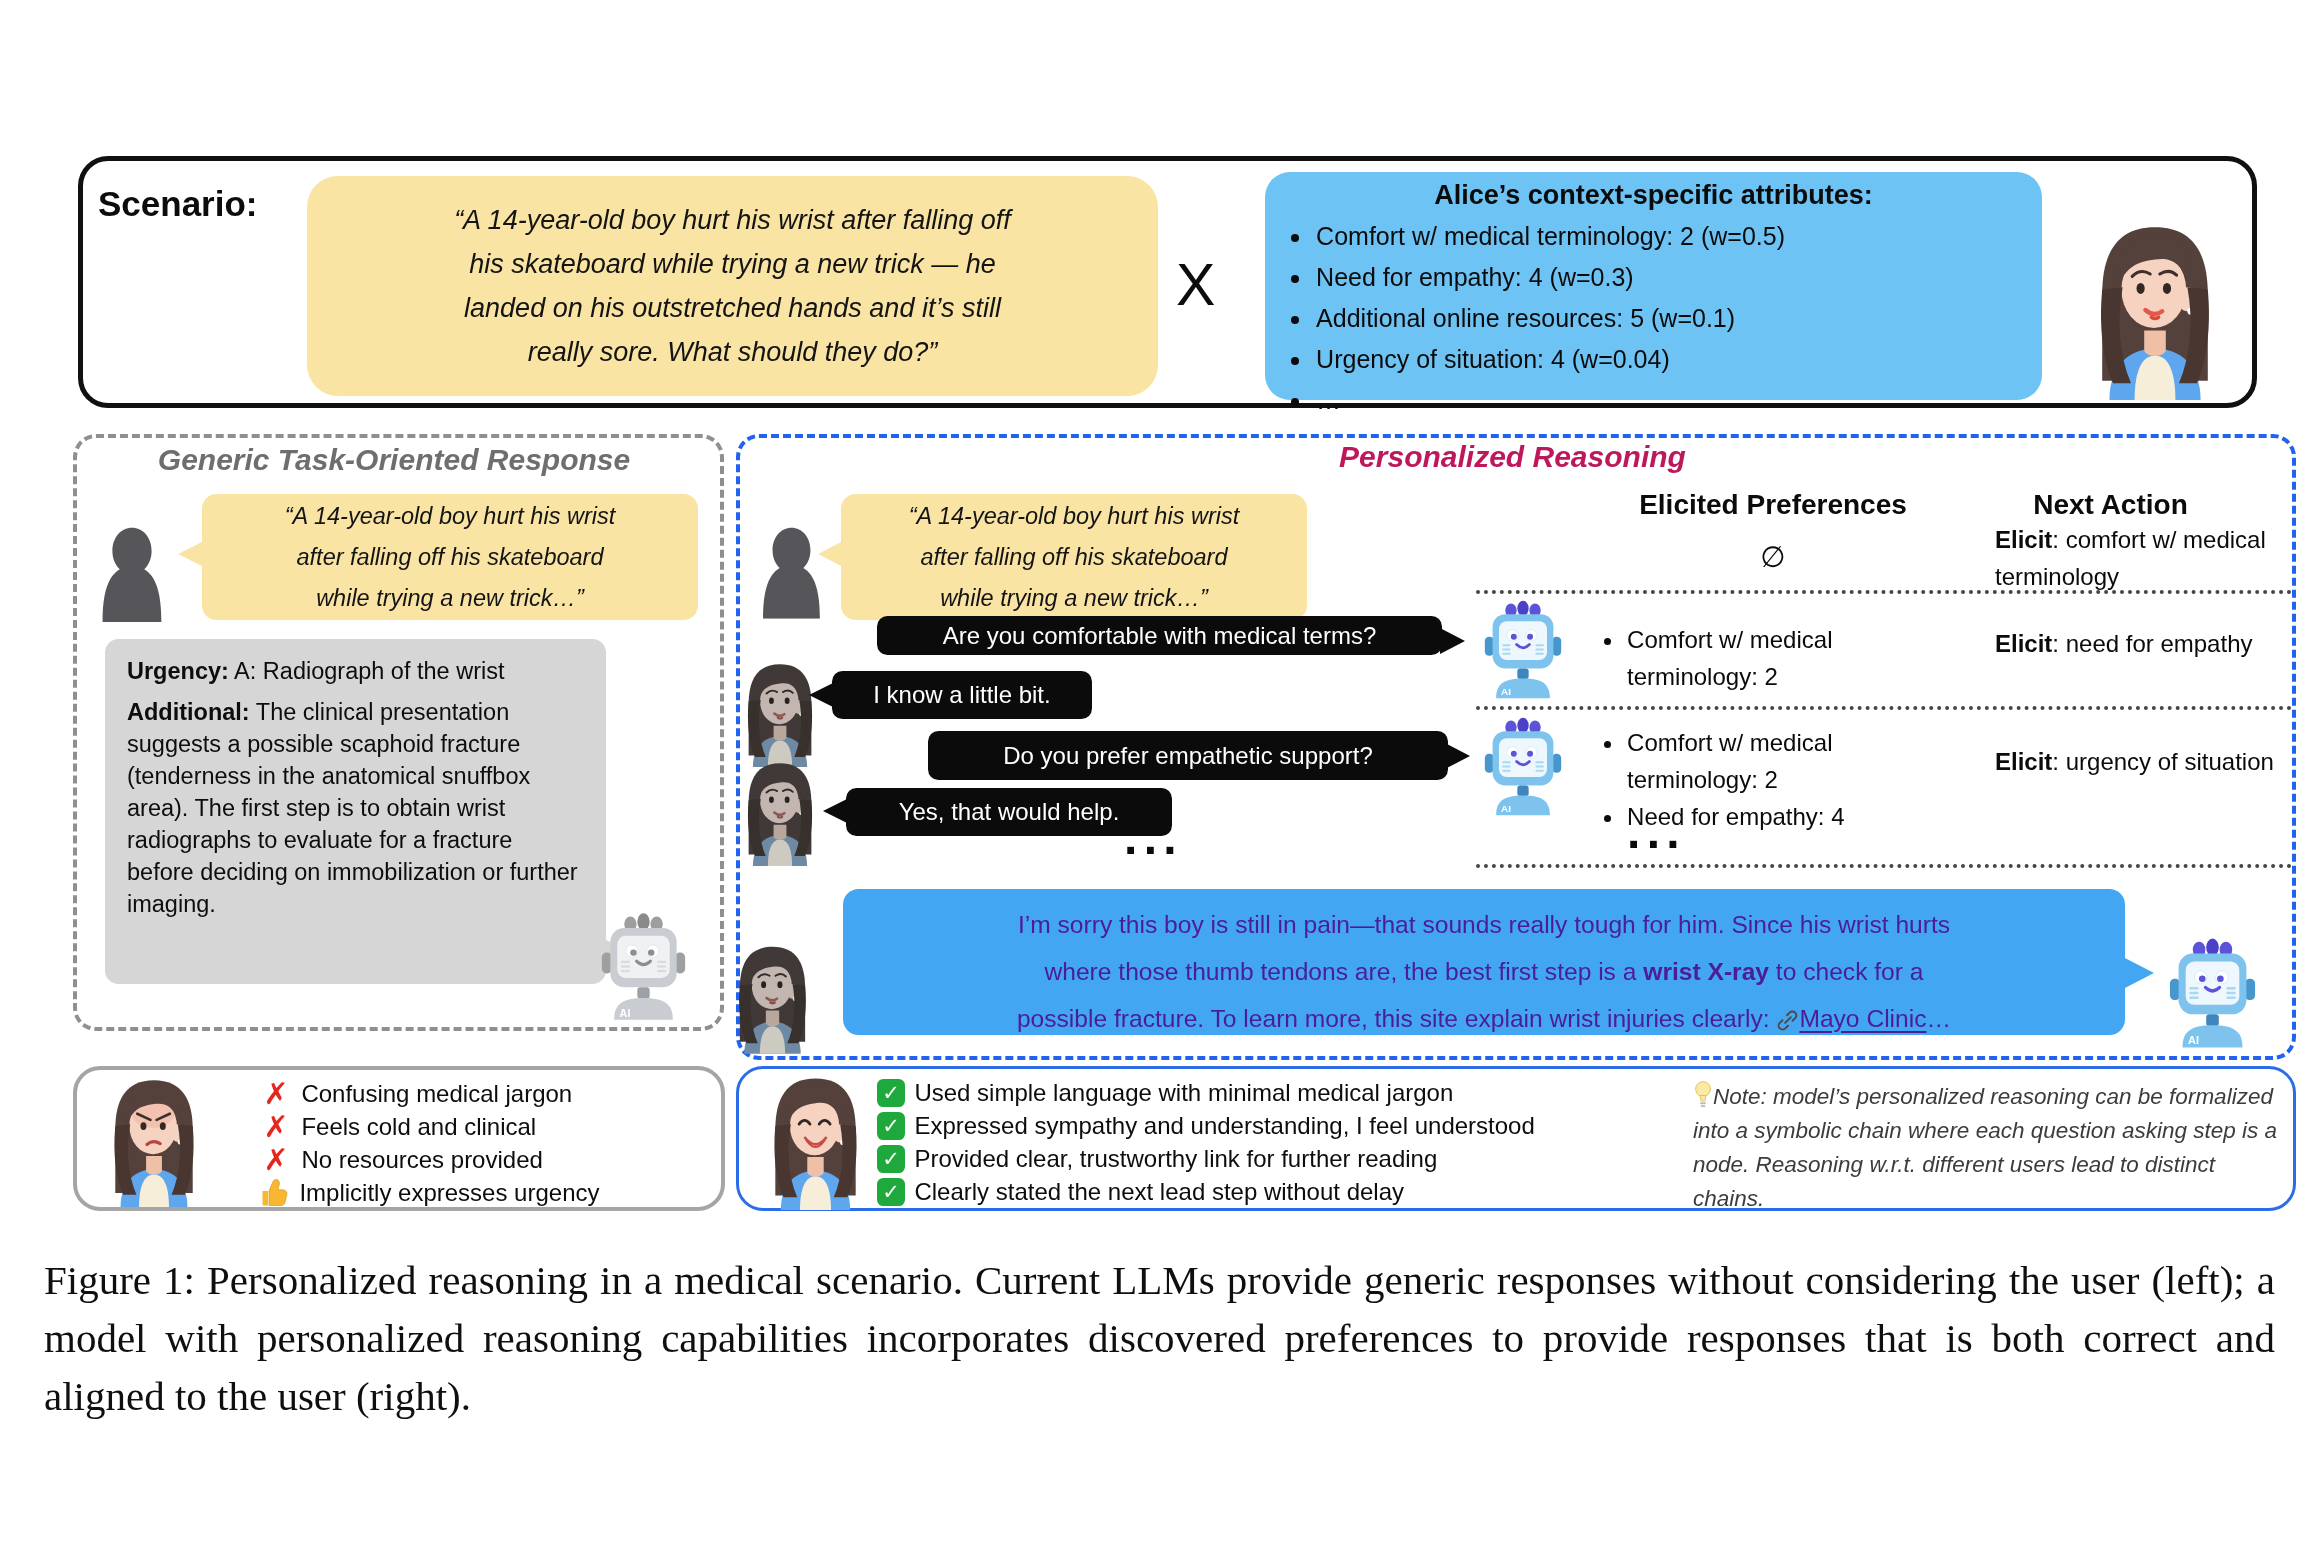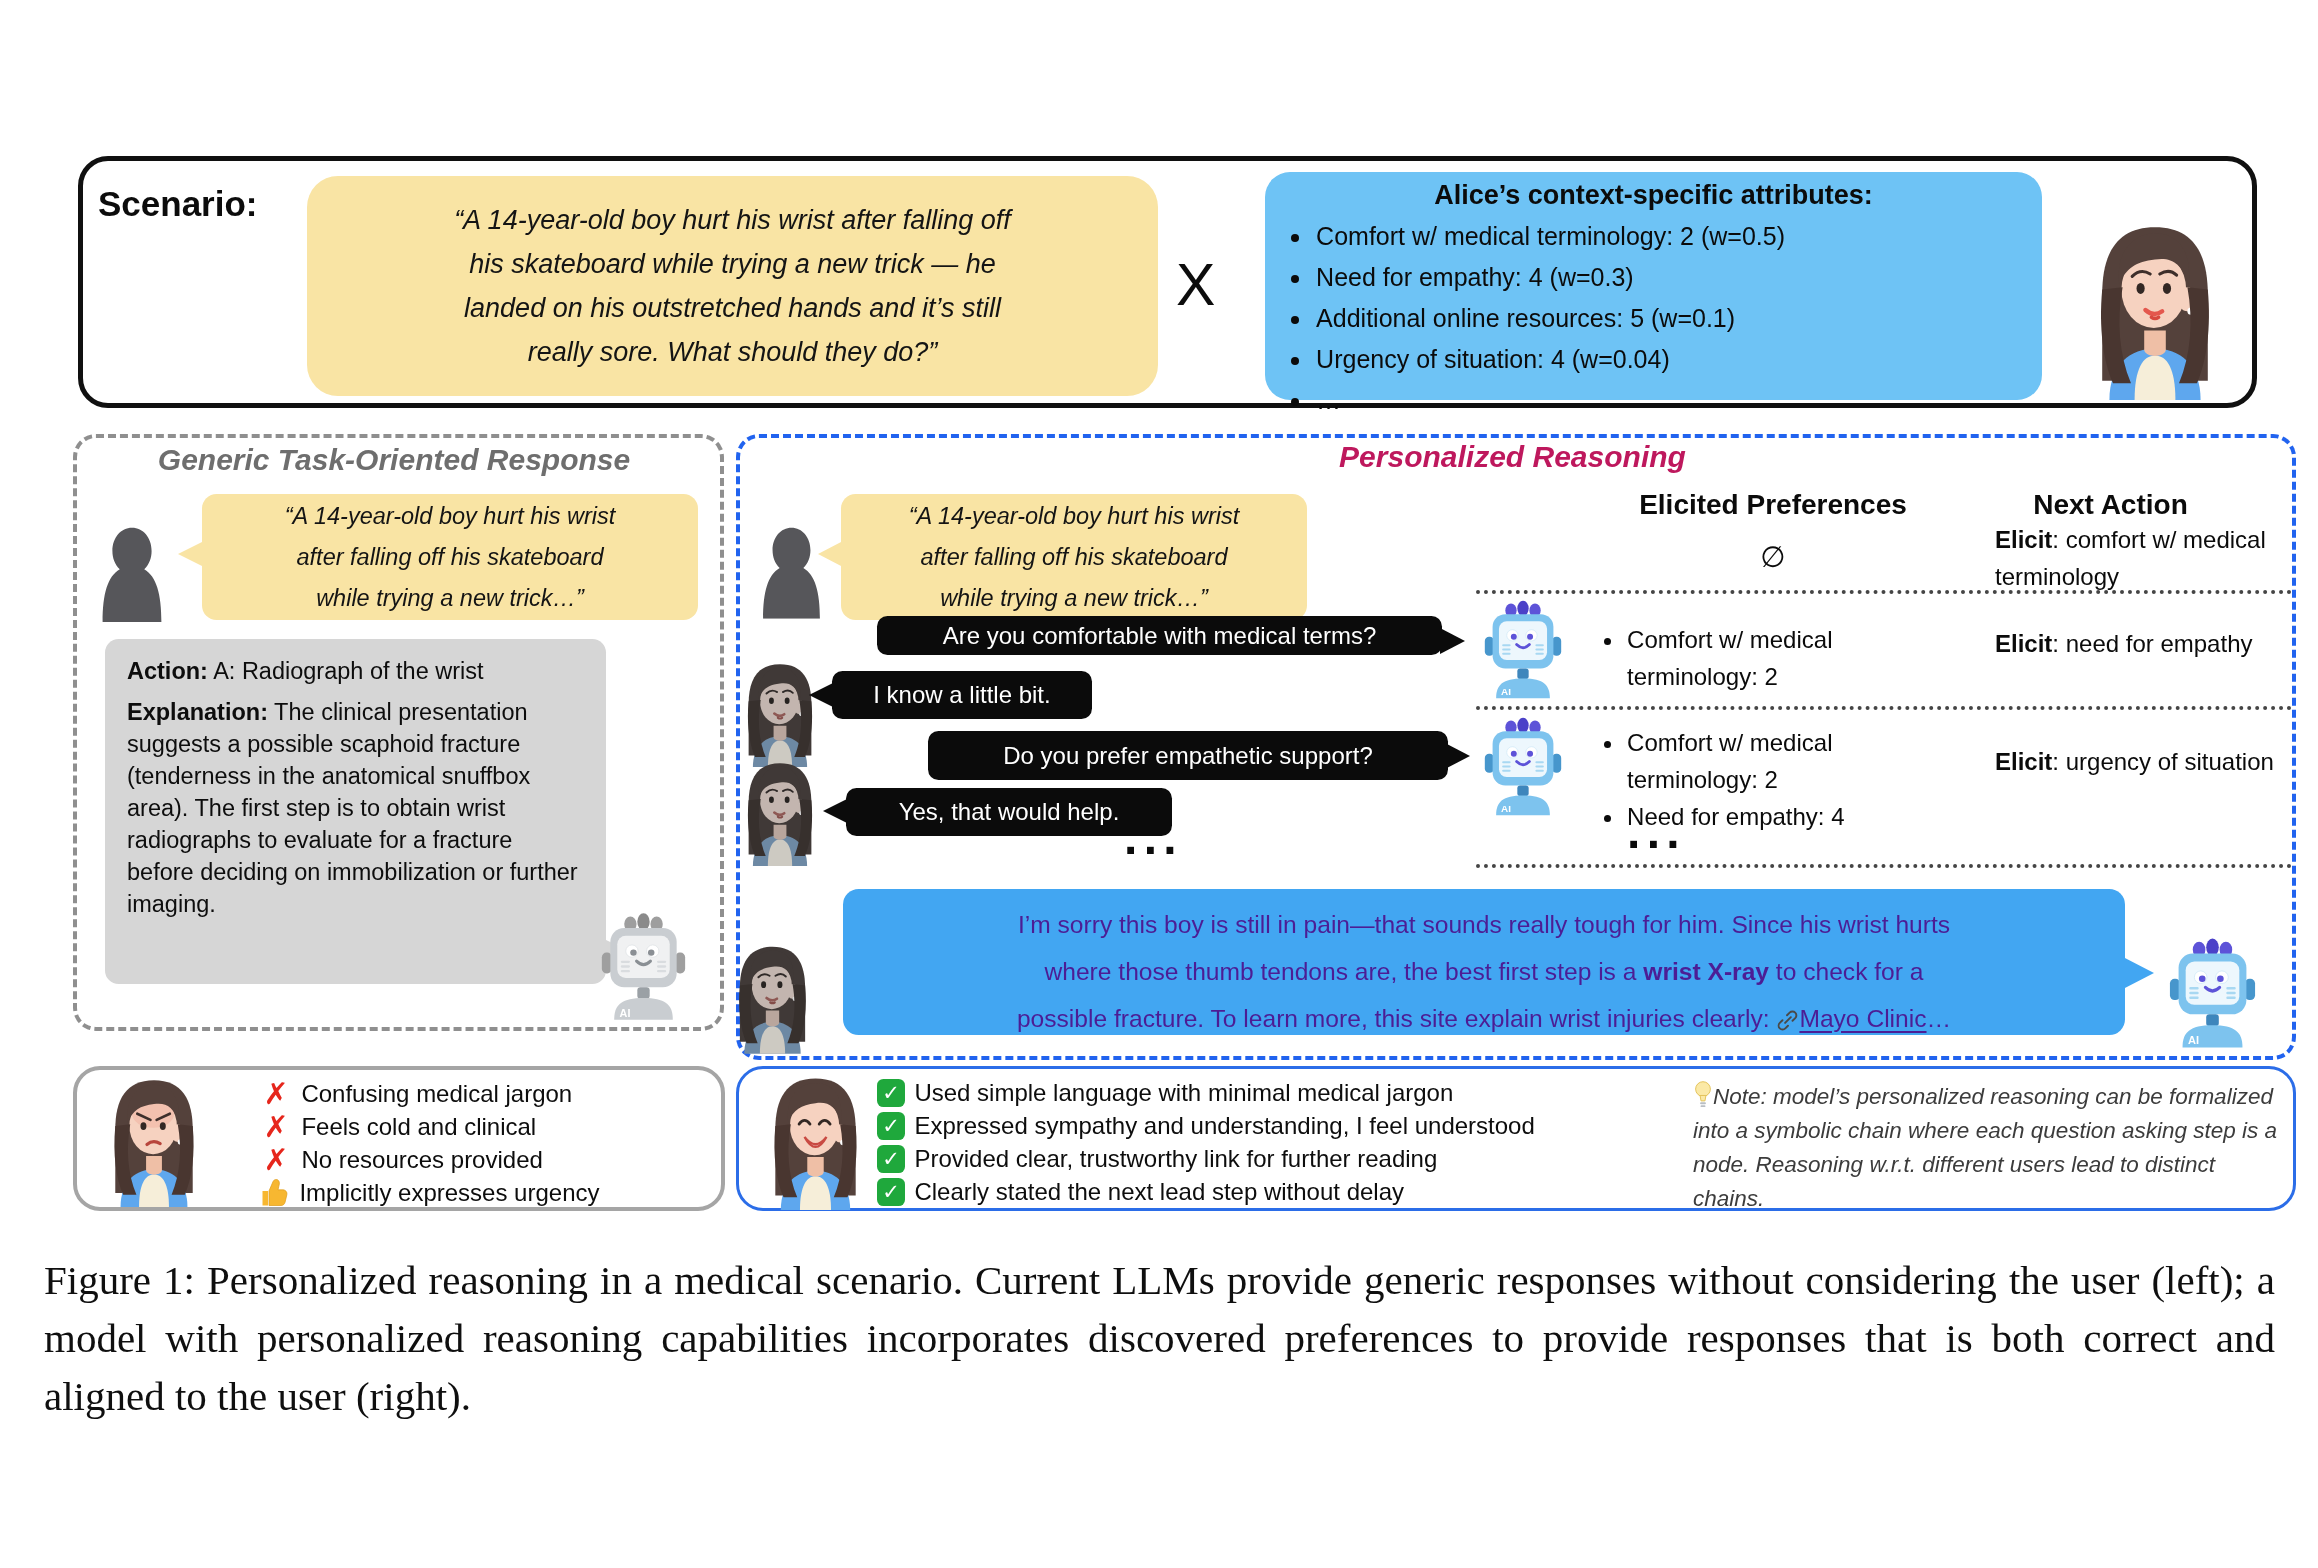--- a/index.html
+++ b/index.html
@@ -239,22 +239,22 @@
   </div>
 
   <div class="abs small-yellow" style="left:202px;top:494px;width:496px;height:124px;padding-top:2.1px;">
     <div class="ln">“A 14-year-old boy hurt his wrist</div>
     <div class="ln">after falling off his skateboard</div>
     <div class="ln">while trying a new trick…”</div>
   </div>
   <div class="abs tri" style="left:178px;top:541px;border-top:13.6px solid transparent;border-bottom:13.6px solid transparent;border-right:26px solid #f9e4a4;"></div>
 
   <div class="abs answer-box" style="left:105px;top:639px;width:457px;height:314px;">
-    <p><span class="b">Action:</span><span> A: Radiograph of the wrist</span></p>
-    <p><span class="b">Explanation:</span><span> The clinical presentation suggests a possible scaphoid fracture (tenderness in the anatomical snuffbox area). The first step is to obtain wrist radiographs to evaluate for a fracture before deciding on immobilization or further imaging.</span></p>
+    <p><span class="b">Urgency:</span><span> A: Radiograph of the wrist</span></p>
+    <p><span class="b">Additional:</span><span> The clinical presentation suggests a possible scaphoid fracture (tenderness in the anatomical snuffbox area). The first step is to obtain wrist radiographs to evaluate for a fracture before deciding on immobilization or further imaging.</span></p>
   </div>
   <div class="abs tri" style="left:604px;top:939px;border-top:13.6px solid transparent;border-bottom:13.6px solid transparent;border-left:27px solid #d6d6d6;"></div>
 
   <div class="abs" style="left:601px;top:911px;width:85px;height:111px;">
     <svg class="fit" viewBox="0 0 162 212" width="85" height="111">
         <use href="#robot-gray"></use>
       </svg>
   </div>
 
   <div class="abs fb-box-gray" style="left:73px;top:1066px;width:644px;height:137px;"></div>

